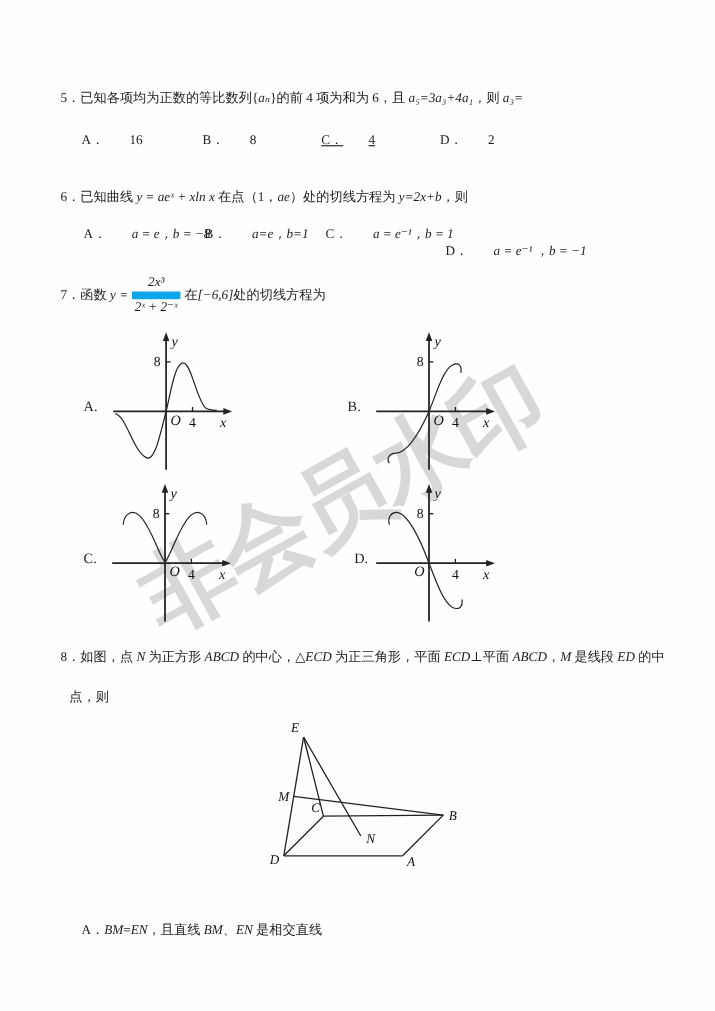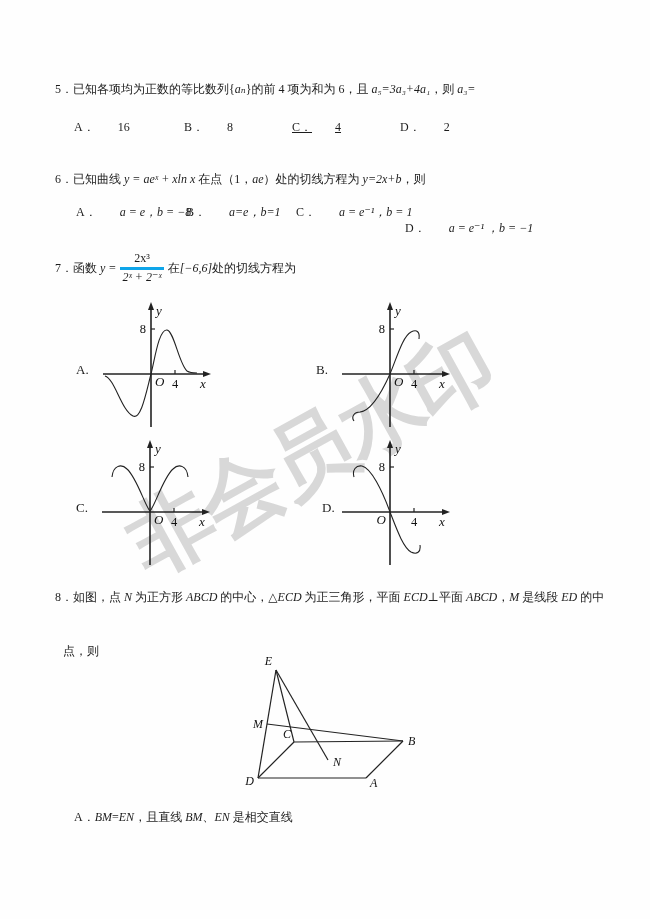--- a/index.html
+++ b/index.html
@@ -9,21 +9,21 @@
   }
   .abs{position:absolute;white-space:nowrap;}
   .qtext{line-height:1.5;}
   .sg-t{font-style:normal;}
   .sg-m{font-style:italic;font-family:"Liberation Serif","DejaVu Serif",serif;}
   .opt{position:absolute;white-space:nowrap;}
   .opt .lbl{font-style:normal;}
   .opt .val{margin-left:23px;}
   .opt .val.math{font-style:italic;}
   .frac{display:inline-block;vertical-align:-14px;text-align:center;margin:0 4px;line-height:1.15;}
-  .frac .num{display:block;padding:0 5px 1px 5px;border-bottom:3px solid #0ea5e9;}
+  .frac .num{display:block;padding:0 5px 1px 5px;border-bottom:7px solid #0ea5e9;font-style:italic;}
   .frac .den{display:block;padding:1px 2px 0 2px;font-style:italic;}
   .q7row{display:flex;align-items:center;}
   .watermark{
     position:absolute;left:310px;top:455px;
     transform:translate(-50%,-50%) rotate(-29deg);
     font-family:"DejaVu Sans","Liberation Sans",sans-serif;font-weight:700;
     font-size:84px;letter-spacing:-4px;color:rgba(120,120,120,0.28);
     white-space:nowrap;z-index:0;pointer-events:none;
   }
   .content{position:relative;z-index:1;}
@@ -132,36 +132,36 @@
       <line class="thin" x1="74" y1="71" x2="74" y2="75"></line>
       <text class="ticklbl" x="45" y="34" text-anchor="end">8</text>
       <text class="ticklbl" x="74" y="89" text-anchor="middle">4</text>
       <text class="axlbl" x="46" y="87" text-anchor="end">O</text>
       <text class="axlbl" x="55" y="16">y</text>
       <text class="axlbl" x="99" y="89">x</text>
       <path class="curve" d="M14,40 C12,33 16,28 22,29 C31,31 42,53 50,75 C57,93 63,110 71,115 C77,118 81,115 80,108"></path>
     </svg>
 
     <div class="abs qtext" style="left:55px;top:588px;"><span class="sg-t">8．如图，点 </span><span class="sg-m">N</span><span class="sg-t"> 为正方形 </span><span class="sg-m">ABCD</span><span class="sg-t"> 的中心，△</span><span class="sg-m">ECD</span><span class="sg-t"> 为正三角形，平面 </span><span class="sg-m">ECD</span><span class="sg-t">⊥平面 </span><span class="sg-m">ABCD</span><span class="sg-t">，</span><span class="sg-m">M</span><span class="sg-t"> 是线段 </span><span class="sg-m">ED</span><span class="sg-t"> 的中</span></div>
-    <div class="abs qtext" style="left:63px;top:642px;"><span class="sg-t">点，则</span></div>
+    <div class="abs qtext" style="left:63px;top:624px;"><span class="sg-t">点，则</span></div>
 
     <svg style="left:215px;top:645px;" width="230" height="160">
       <line class="thin" x1="43" y1="133" x2="151" y2="133"></line>
       <line class="thin" x1="151" y1="133" x2="188" y2="96"></line>
       <line class="thin" x1="188" y1="96" x2="79" y2="97"></line>
       <line class="thin" x1="79" y1="97" x2="43" y2="133"></line>
       <line class="thin" x1="61" y1="25" x2="43" y2="133"></line>
       <line class="thin" x1="61" y1="25" x2="79" y2="97"></line>
       <line class="thin" x1="61" y1="25" x2="113" y2="115"></line>
       <line class="thin" x1="52" y1="79" x2="188" y2="96"></line>
       <text class="figlbl" x="57" y="20" text-anchor="end">E</text>
       <text class="figlbl" x="48" y="83" text-anchor="end">M</text>
       <text class="figlbl" x="76" y="93" text-anchor="end">C</text>
       <text class="figlbl" x="193" y="100">B</text>
       <text class="figlbl" x="118" y="121">N</text>
       <text class="figlbl" x="39" y="140" text-anchor="end">D</text>
       <text class="figlbl" x="155" y="142">A</text>
     </svg>
 
-    <div class="abs qtext" style="left:74px;top:808px;"><span class="sg-t">A．</span><span class="sg-m">BM</span><span class="sg-t">=</span><span class="sg-m">EN</span><span class="sg-t">，且直线 </span><span class="sg-m">BM</span><span class="sg-t">、</span><span class="sg-m">EN</span><span class="sg-t"> 是相交直线</span></div>
+    <div class="abs qtext" style="left:74px;top:836px;"><span class="sg-t">A．</span><span class="sg-m">BM</span><span class="sg-t">=</span><span class="sg-m">EN</span><span class="sg-t">，且直线 </span><span class="sg-m">BM</span><span class="sg-t">、</span><span class="sg-m">EN</span><span class="sg-t"> 是相交直线</span></div>
 
   </div>
 </div>
 
 </body></html>

